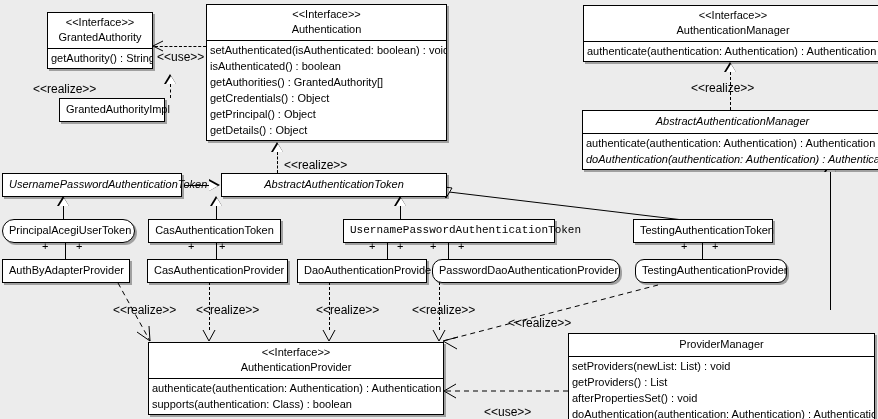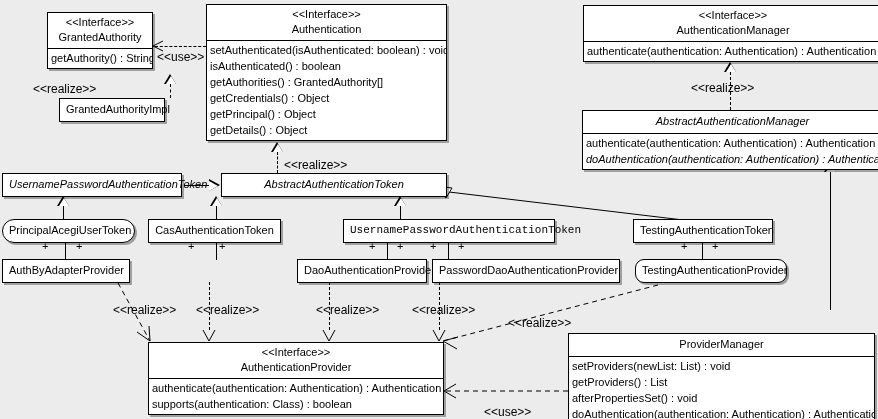--- a/index.html
+++ b/index.html
@@ -350,28 +350,33 @@
   <div class="vline" style="left:702px; top:240px; height:20px;"></div>
   <span class="plus" style="left:681px; top:241px;">+</span>
   <span class="plus" style="left:712px; top:241px;">+</span>
 
   <div class="uml-box" style="left:2px; top:259px; width:128px;">
     <div class="uml-head solo">
       <span class="cname">AuthByAdapterProvider</span>
     </div>
   </div>
 
+  <div class="uml-box" style="left:147px; top:259px; width:141px;">
+    <div class="uml-head solo">
+      <span class="cname">CasAuthenticationProvider</span>
+    </div>
+  </div>
 
   <div class="uml-box" style="left:297px; top:259px; width:130px;">
     <div class="uml-head solo">
       <span class="cname">DaoAuthenticationProvider</span>
     </div>
   </div>
 
-  <div class="uml-box" style="left:432px; top:259px; width:188px;">
+  <div class="uml-box" style="left:432px; top:259px; width:188px;border-radius:10px;">
     <div class="uml-head solo">
       <span class="cname">PasswordDaoAuthenticationProvider</span>
     </div>
   </div>
 
   <div class="uml-box" style="left:635px; top:259px; width:152px;border-radius:9px;">
     <div class="uml-head solo">
       <span class="cname">TestingAuthenticationProvider</span>
     </div>
   </div>

